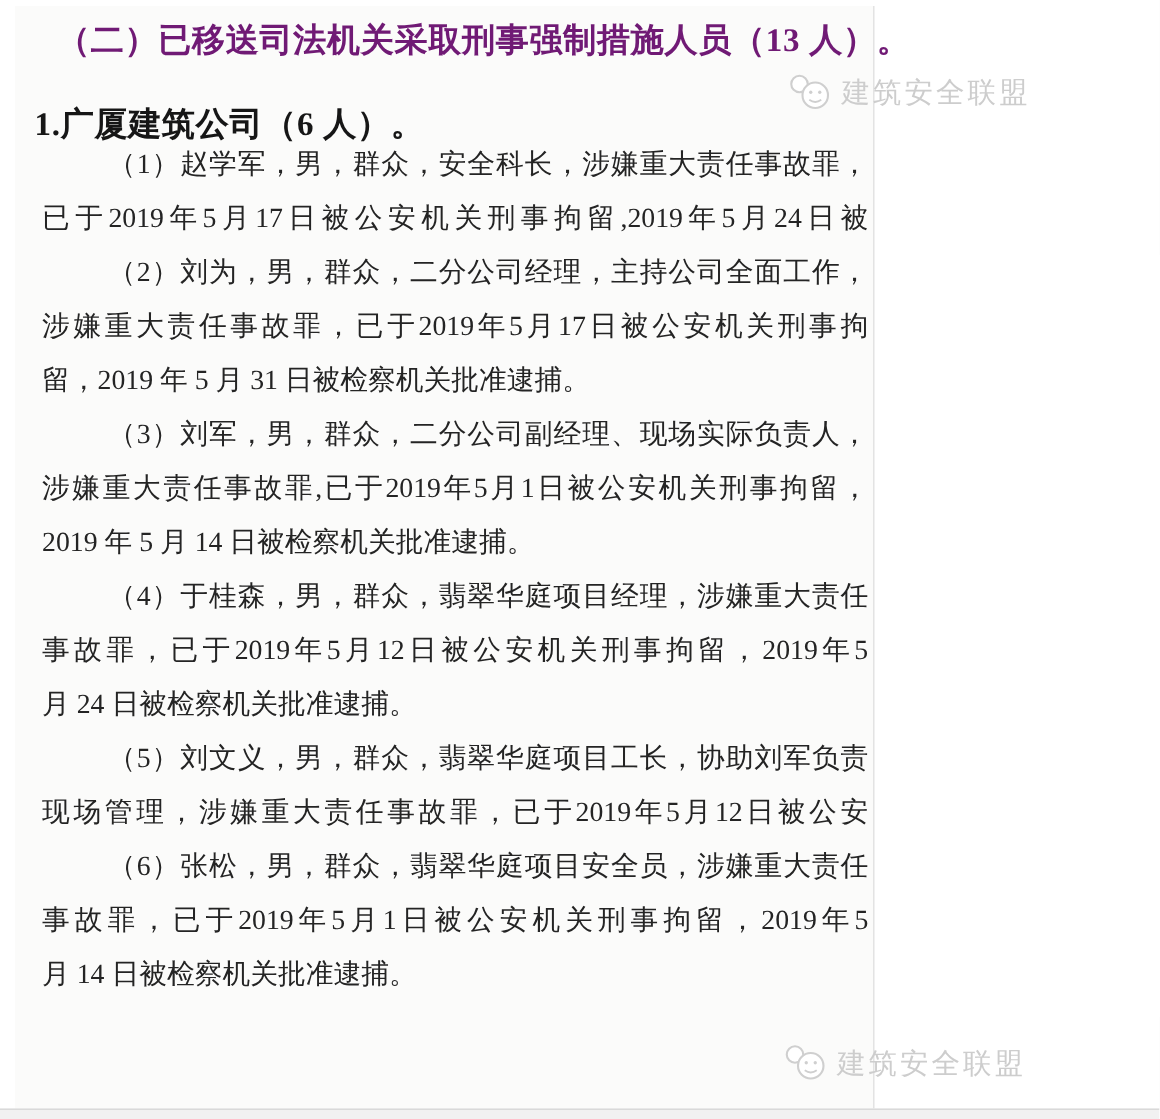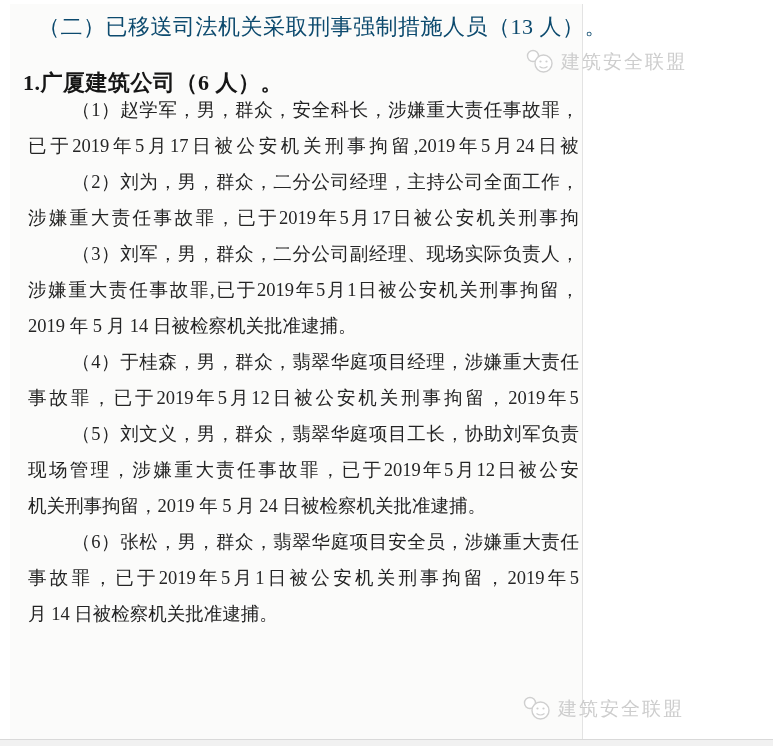--- a/index.html
+++ b/index.html
@@ -8,21 +8,21 @@
     background:#ffffff;
     font-family:"Liberation Serif","DejaVu Serif",serif;
   }
   
   .scan{
     position:absolute;left:10px;top:4px;width:572px;height:735px;
     background:#fbfbfa;border-right:1px solid #e3e3e3;
   }
   .h1{
     position:absolute;left:38px;top:11px;width:560px;
-    font-size:22px;font-weight:400;color:#0c4a6e;
+    font-size:22px;font-weight:700;color:#701a75;
     letter-spacing:0.5px;line-height:32px;white-space:nowrap;
   }
   .h2{
     position:absolute;left:23px;top:67px;width:560px;
     font-size:22px;font-weight:700;color:#161616;
     letter-spacing:0.5px;line-height:32px;white-space:nowrap;
   }
   .docbody{
     position:absolute;left:28px;top:92px;width:551px;
     color:#242424;font-size:18.5px;
@@ -163,20 +163,21 @@
         <span>日</span>
         <span>被</span>
         <span>公</span>
         <span>安</span>
         <span>机</span>
         <span>关</span>
         <span>刑</span>
         <span>事</span>
         <span>拘</span>
       </div>
+      <div class="line">留，2019 年 5 月 31 日被检察机关批准逮捕。</div>
     </div>
     <div>
       <div class="line first jl">
         <span>（</span>
         <span>3</span>
         <span>）</span>
         <span>刘</span>
         <span>军</span>
         <span>，</span>
         <span>男</span>
@@ -283,20 +284,21 @@
         <span>关</span>
         <span>刑</span>
         <span>事</span>
         <span>拘</span>
         <span>留</span>
         <span>，</span>
         <span>2019</span>
         <span>年</span>
         <span>5</span>
       </div>
+      <div class="line">月 24 日被检察机关批准逮捕。</div>
     </div>
     <div>
       <div class="line first jl">
         <span>（</span>
         <span>5</span>
         <span>）</span>
         <span>刘</span>
         <span>文</span>
         <span>义</span>
         <span>，</span>
@@ -342,21 +344,20 @@
         <span>2019</span>
         <span>年</span>
         <span>5</span>
         <span>月</span>
         <span>12</span>
         <span>日</span>
         <span>被</span>
         <span>公</span>
         <span>安</span>
       </div>
-      <div class="line">机关刑事拘留，2019 年 5 月 24 日被检察机关批准逮捕。</div>
     </div>
     <div>
       <div class="line first jl">
         <span>（</span>
         <span>6</span>
         <span>）</span>
         <span>张</span>
         <span>松</span>
         <span>，</span>
         <span>男</span>

